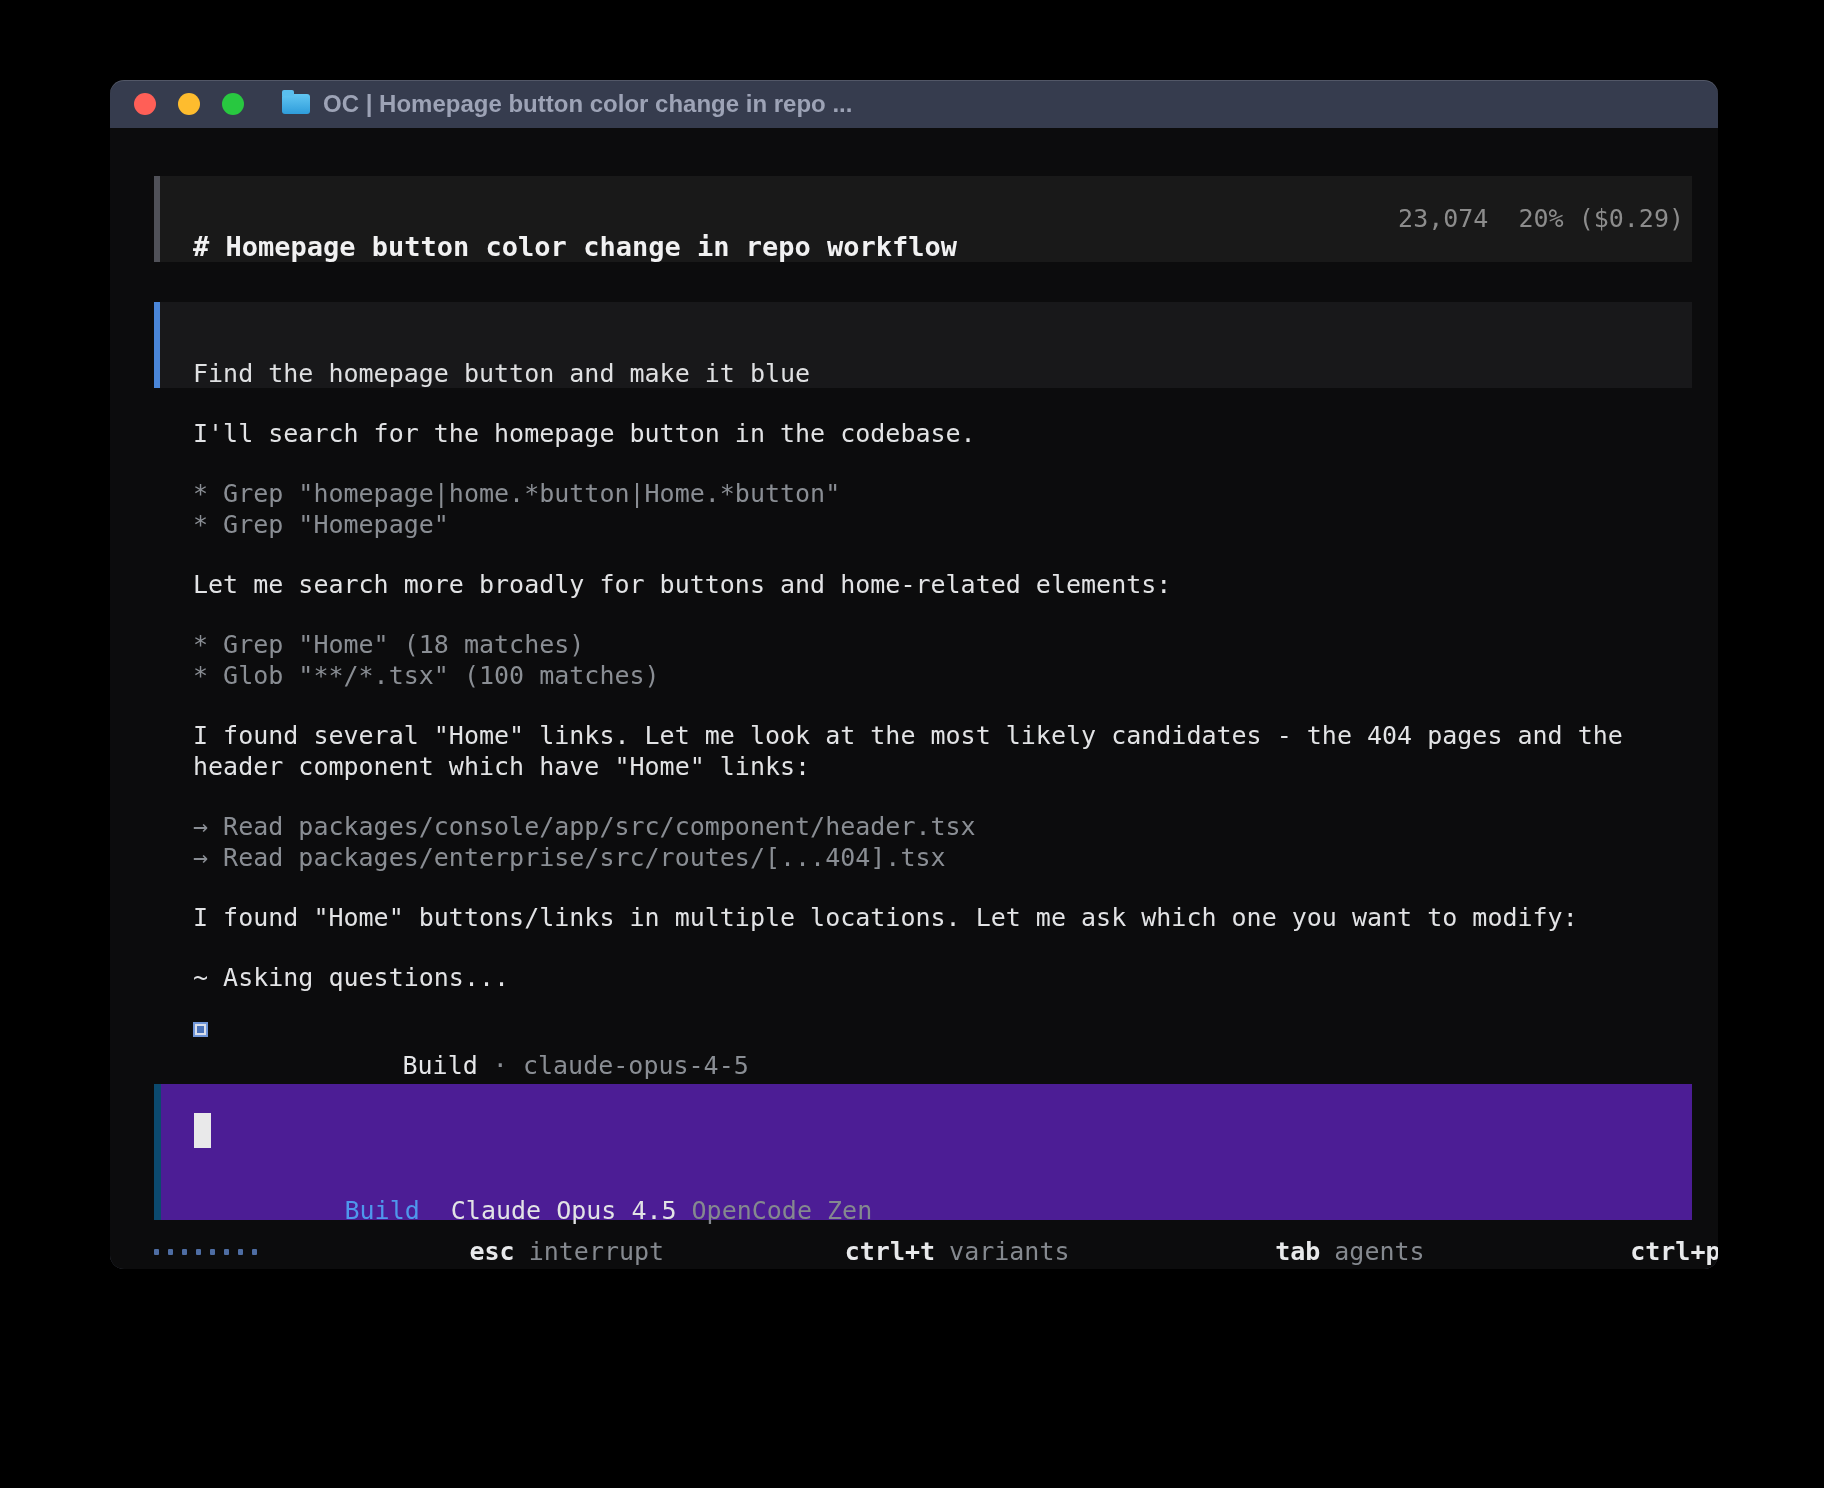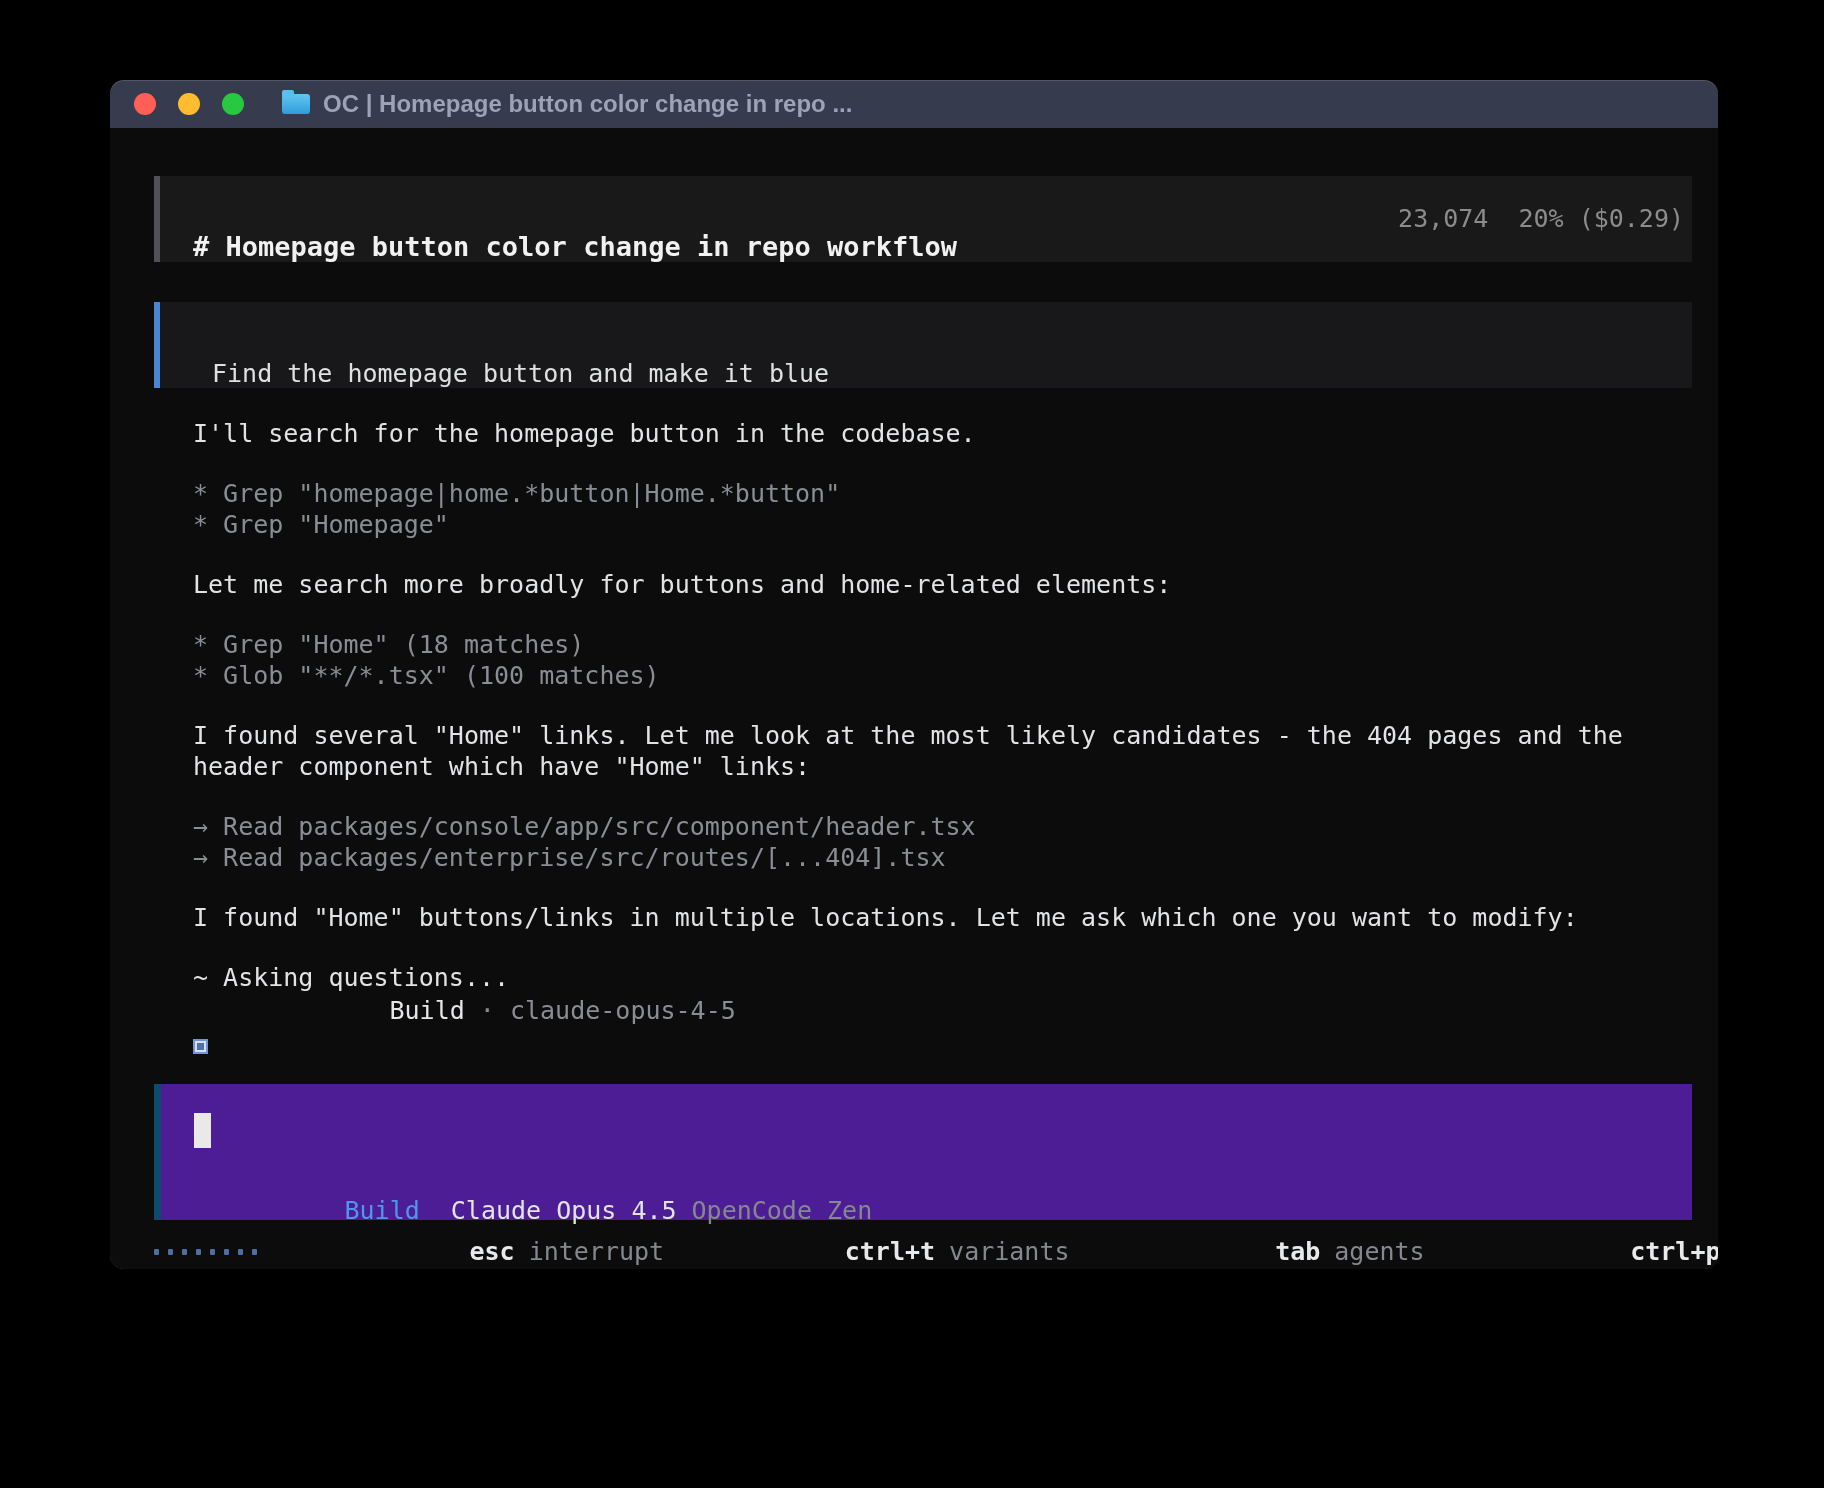--- a/index.html
+++ b/index.html
@@ -29,30 +29,30 @@
   .content { height:1185px; background:#0c0c0d; padding:48px 26px 0 36px; overflow:hidden; }
   .inner { margin-left:8px; }
 
   .block { background:#18181a; height:86px; display:flex; align-items:flex-end; }
   .session-header { border-left:6px solid #505158; background:#191919;
     justify-content:space-between; padding:0 8px 0 33px; }
   .session-title { font-weight:700; font-size:27px; color:#f1f1f2; white-space:pre; }
   .session-stats { font-size:25px; color:#8c8c8c; white-space:pre; }
   .session-stats .tokens { margin-right:30px; }
 
-  .user-block { margin-top:40px; border-left:6px solid #4a86d8; padding-left:52px;
+  .user-block { margin-top:40px; border-left:6px solid #4a86d8; padding-left:33px;
     font-size:25px; color:#dfe0e2; white-space:pre; }
 
   .transcript { margin-top:30px; padding-left:39px; font-size:25px; line-height:31px; }
   .tblock { margin-bottom:29px; }
   .tblock div { white-space:pre; }
   .t-text div { color:#e2e3e5; }
   .t-tool div { color:#8a8e94; }
 
-  .agent-row { margin-top:1px; padding-left:39px; height:32px; display:flex; align-items:flex-end; }
+  .agent-row { margin-top:1px; padding-left:39px; height:32px; display:flex; align-items:flex-start;gap:13px; }
   .agent-icon { width:15px; height:15px; border:2px solid #7096d8; background:#d9dfeb;
     display:flex; align-items:center; justify-content:center; }
   .agent-icon i { display:block; width:7px; height:7px; background:#4a72b8; }
   .agent-row .txt { margin-left:31px; font-size:25px; white-space:pre; }
   .agent-name { color:#e5e6e8; }
   .agent-sep, .agent-model { color:#8a8e94; }
 
   .input-block { margin-top:30px; height:136px; background:#4c1d95;
     border-left:7px solid #0c4a6e; padding:29px 0 0 33px; }
   .cursor { width:17px; height:35px; background:#e9e9ea; }

